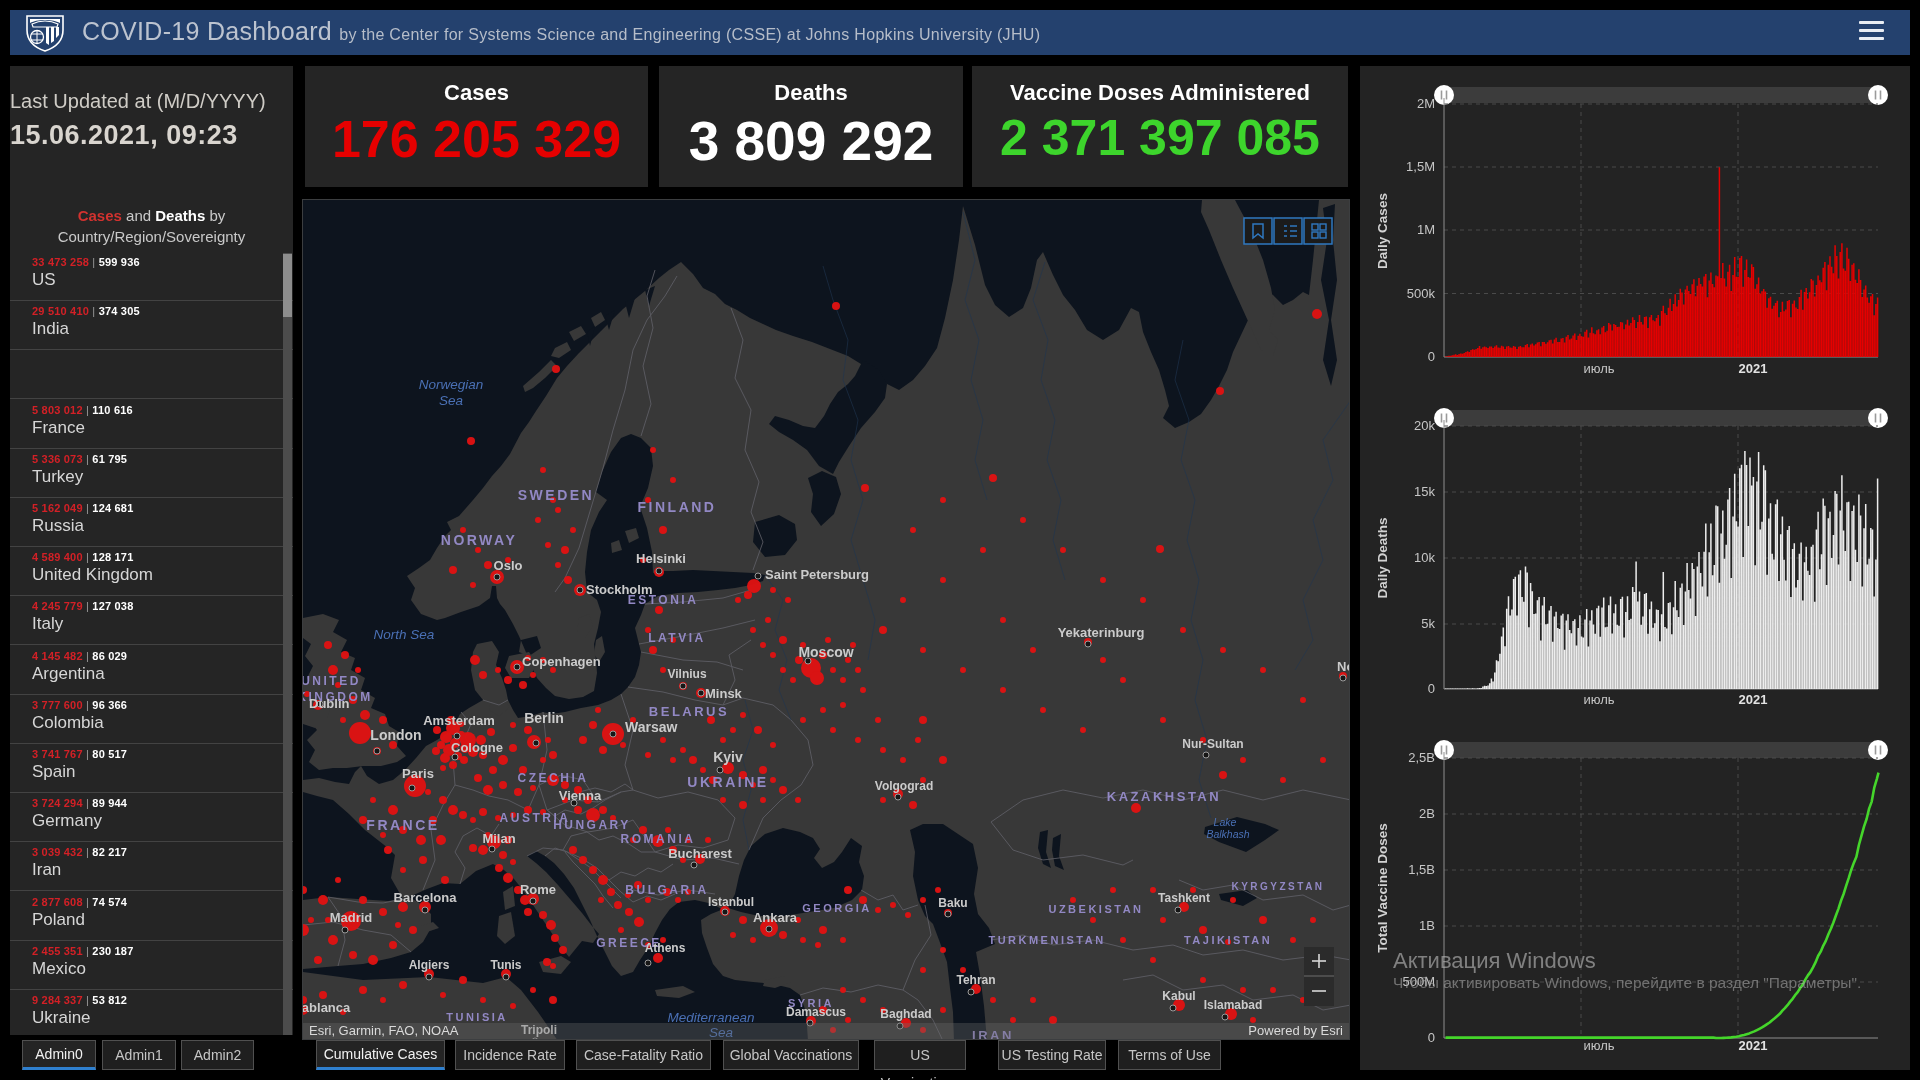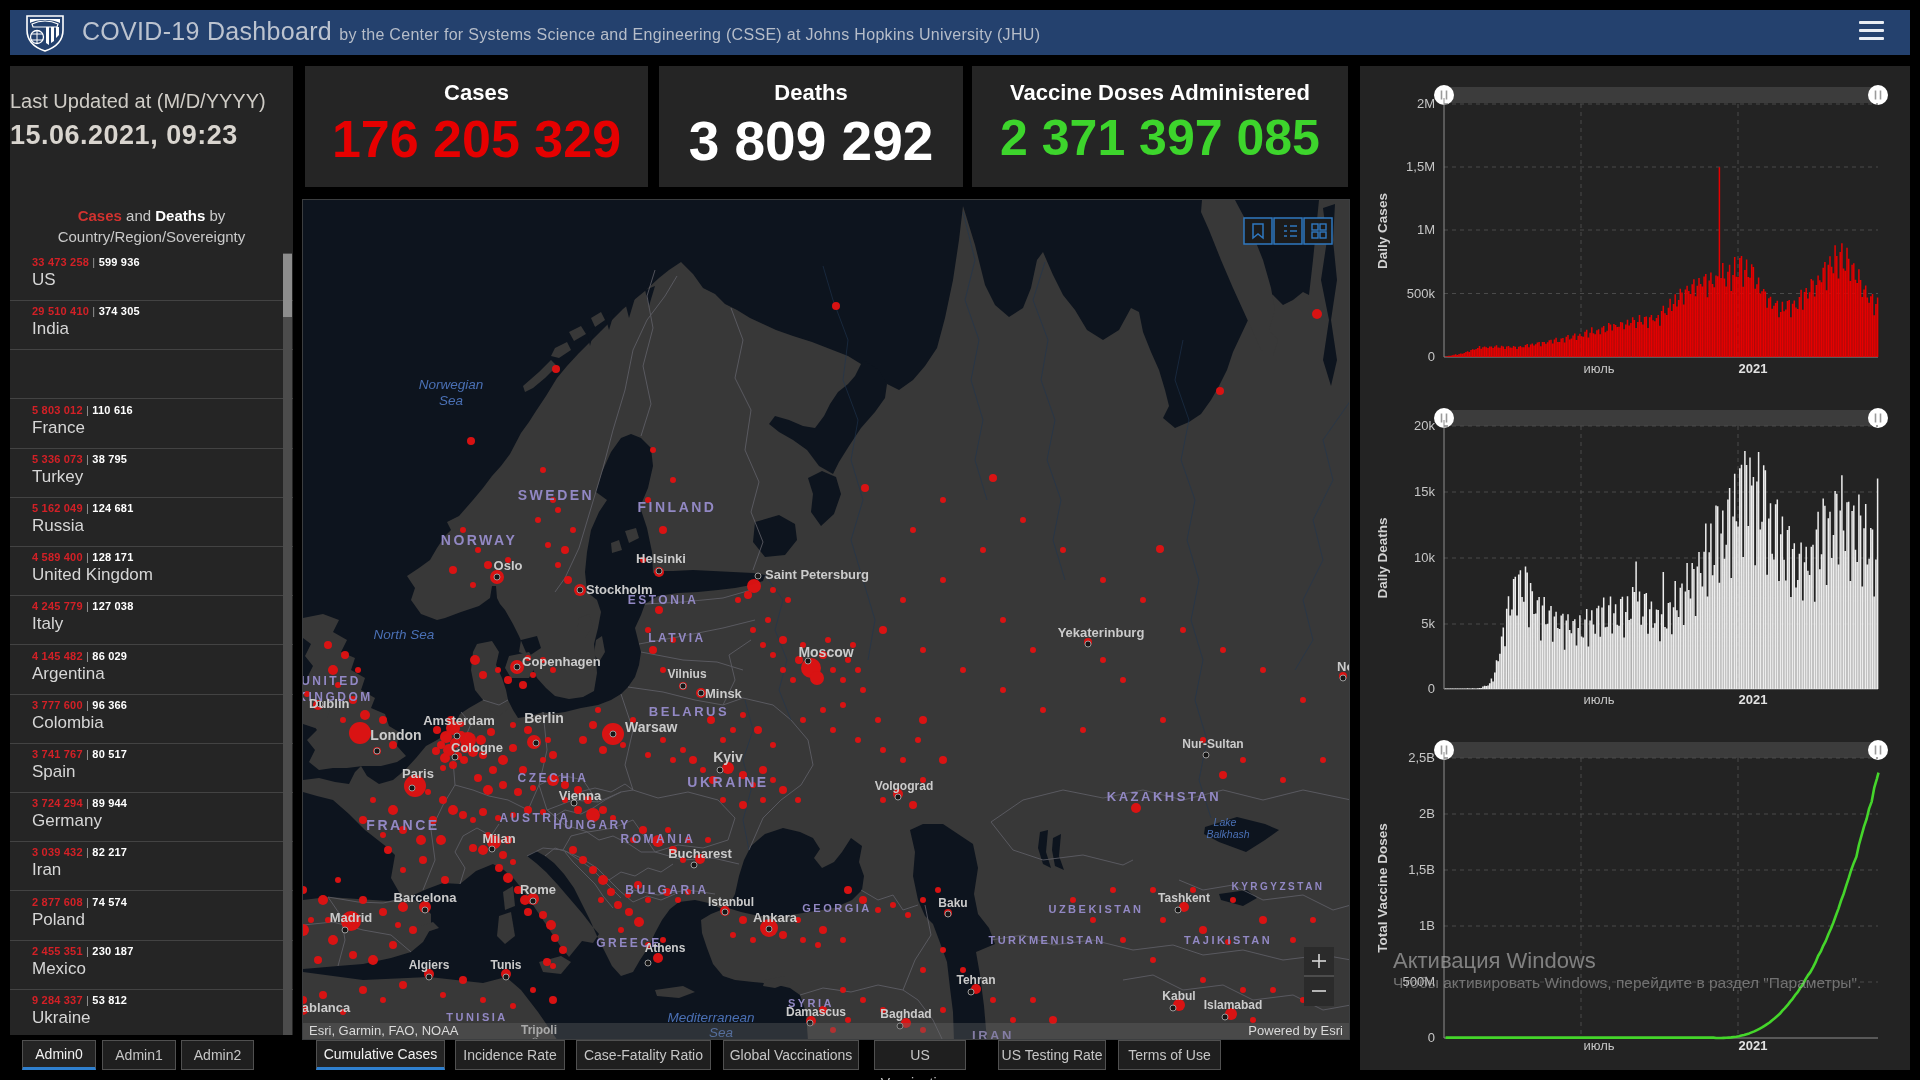--- a/index.html
+++ b/index.html
@@ -88,21 +88,21 @@
       </div>
       <div class="crow" style="top:107px">
         <div class="cl1"><span class="cred">29 510 410</span><span class="cpipe"> | </span><span class="cwh">374 305</span></div>
         <div class="cl2">India</div>
       </div>
       <div class="crow" style="top:206px">
         <div class="cl1"><span class="cred">5 803 012</span><span class="cpipe"> | </span><span class="cwh">110 616</span></div>
         <div class="cl2">France</div>
       </div>
       <div class="crow" style="top:255px">
-        <div class="cl1"><span class="cred">5 336 073</span><span class="cpipe"> | </span><span class="cwh">38 795</span></div>
+        <div class="cl1"><span class="cred">5 336 073</span><span class="cpipe"> | </span><span class="cwh">61 795</span></div>
         <div class="cl2">Turkey</div>
       </div>
       <div class="crow" style="top:304px">
         <div class="cl1"><span class="cred">5 162 049</span><span class="cpipe"> | </span><span class="cwh">124 681</span></div>
         <div class="cl2">Russia</div>
       </div>
       <div class="crow" style="top:353px">
         <div class="cl1"><span class="cred">4 589 400</span><span class="cpipe"> | </span><span class="cwh">128 171</span></div>
         <div class="cl2">United Kingdom</div>
       </div>

